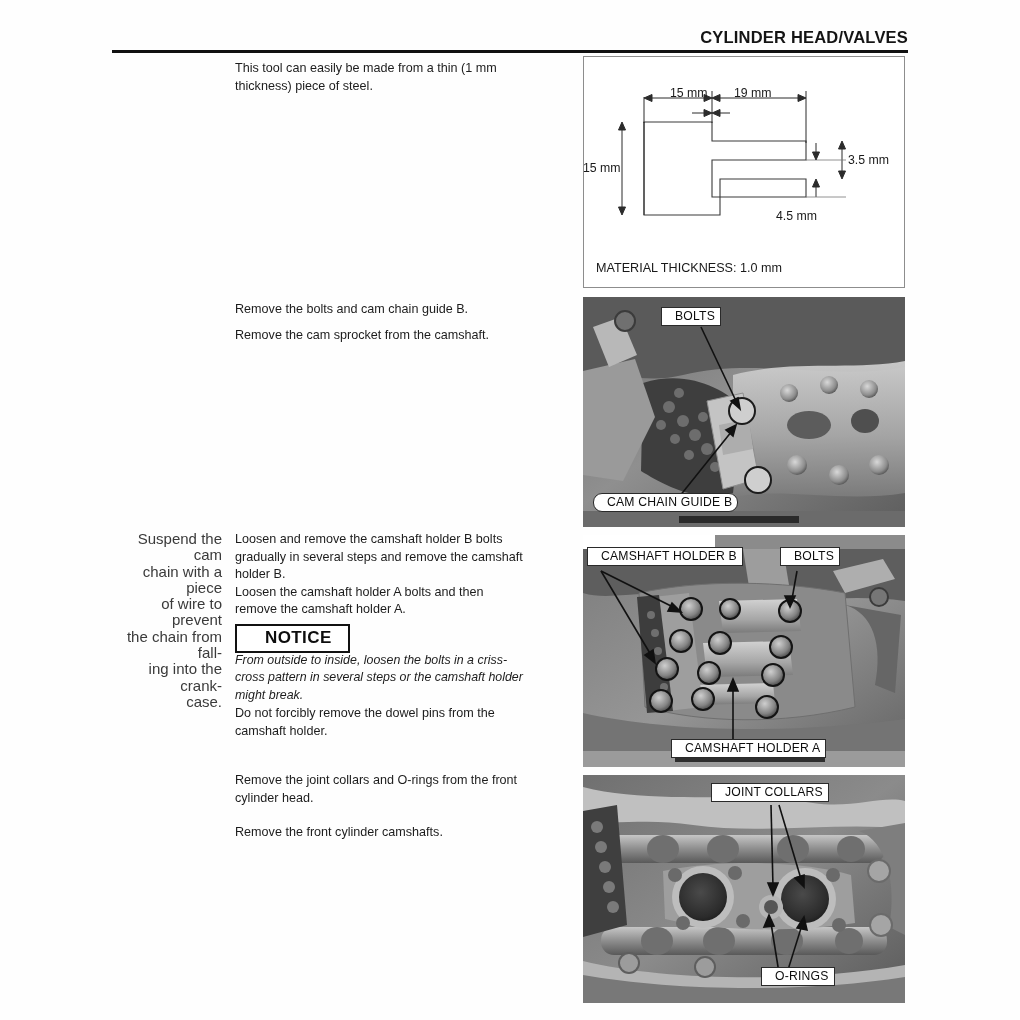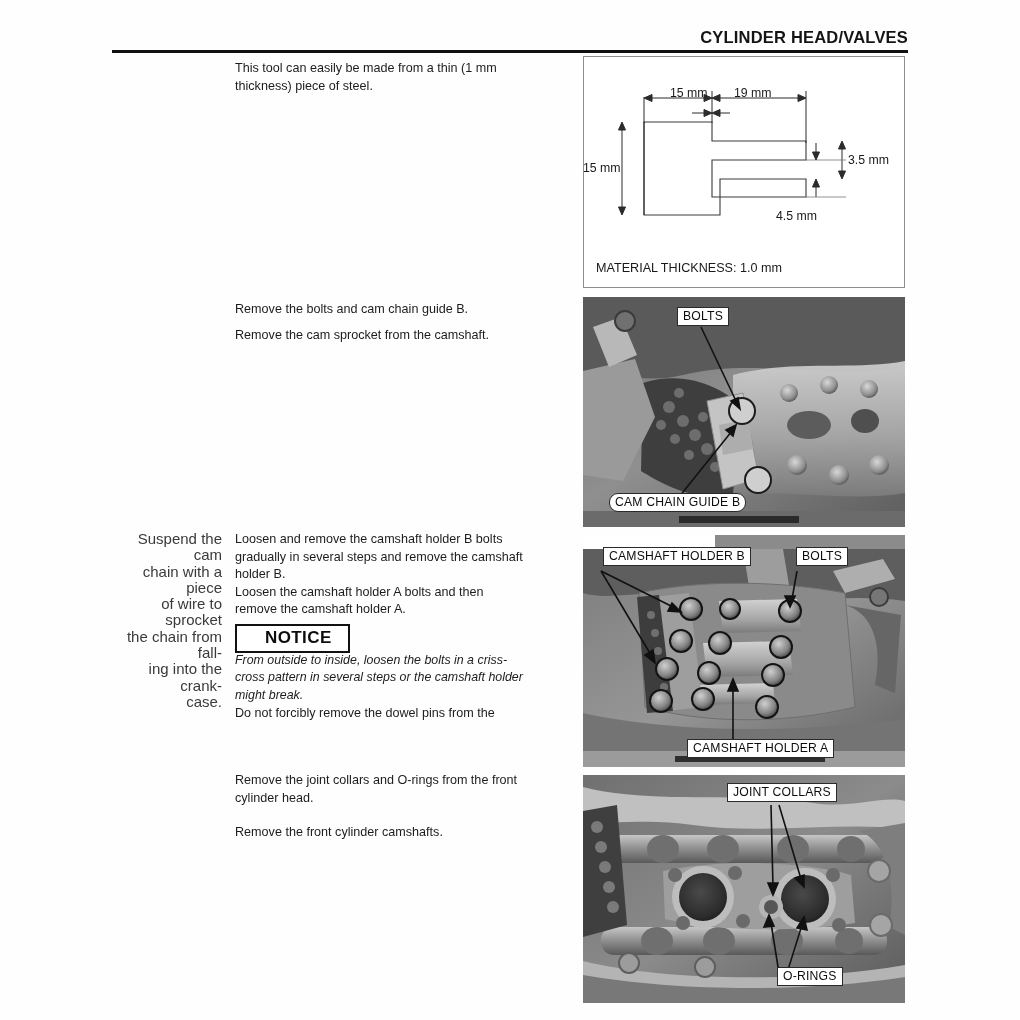--- a/index.html
+++ b/index.html
@@ -126,24 +126,23 @@
   .photo svg { display: block; }
 
   
   .callout {
     position: absolute;
     background: #ffffff;
     border: 1.1px solid #2a2a2a;
     font-size: 12.2px;
     letter-spacing: 0.2px;
     color: #0d0d0d;
-    padding: 1px 5px 2px 5px;
+    padding: 1px 5px 2px 13px;
     white-space: nowrap;
     line-height: 14px;
-    margin-left: 16px;
   }
 </style>
 </head>
 <body>
 
 <div id="page">
 
   <div id="header-title">CYLINDER HEAD/VALVES</div>
   <div id="header-rule"></div>
 
@@ -153,21 +152,21 @@
   </div>
 
   <div class="body-col para-block" style="top:296px; line-height:26px;">
     <p>Remove the bolts and cam chain guide B.</p>
     <p>Remove the cam sprocket from the camshaft.</p>
   </div>
 
   <div id="margin-note">
     <div>Suspend the cam</div>
     <div>chain with a piece</div>
-    <div>of wire to sprocket</div>
+    <div>of wire to prevent</div>
     <div>the chain from fall-</div>
     <div>ing into the crank-</div>
     <div>case.</div>
   </div>
 
   <div class="body-col just" style="top:531px;">
     <p>Loosen and remove the camshaft holder B bolts</p>
     <p>gradually in several steps and remove the camshaft</p>
     <p class="last-line-natural">holder B.</p>
     <p>Loosen the camshaft holder A bolts and then</p>
@@ -179,20 +178,21 @@
   </div>
 
   <div class="body-col just" style="top:652px; font-style:italic; font-size:12.4px; line-height:17.4px;">
     <p>From outside to inside, loosen the bolts in a criss-</p>
     <p>cross pattern in several steps or the camshaft holder</p>
     <p class="last-line-natural">might break.</p>
   </div>
 
   <div class="body-col just" style="top:705px;">
     <p>Do not forcibly remove the dowel pins from the</p>
+    <p class="last-line-natural">camshaft holder.</p>
   </div>
 
   <div class="body-col just" style="top:772px;">
     <p>Remove the joint collars and O-rings from the front</p>
     <p class="last-line-natural">cylinder head.</p>
     <p class="last-line-natural" style="margin-top:17px;">Remove the front cylinder camshafts.</p>
   </div>
 
   <div id="diagram-panel">
     <svg id="diagram-svg" width="320" height="230" viewBox="0 0 320 230">

